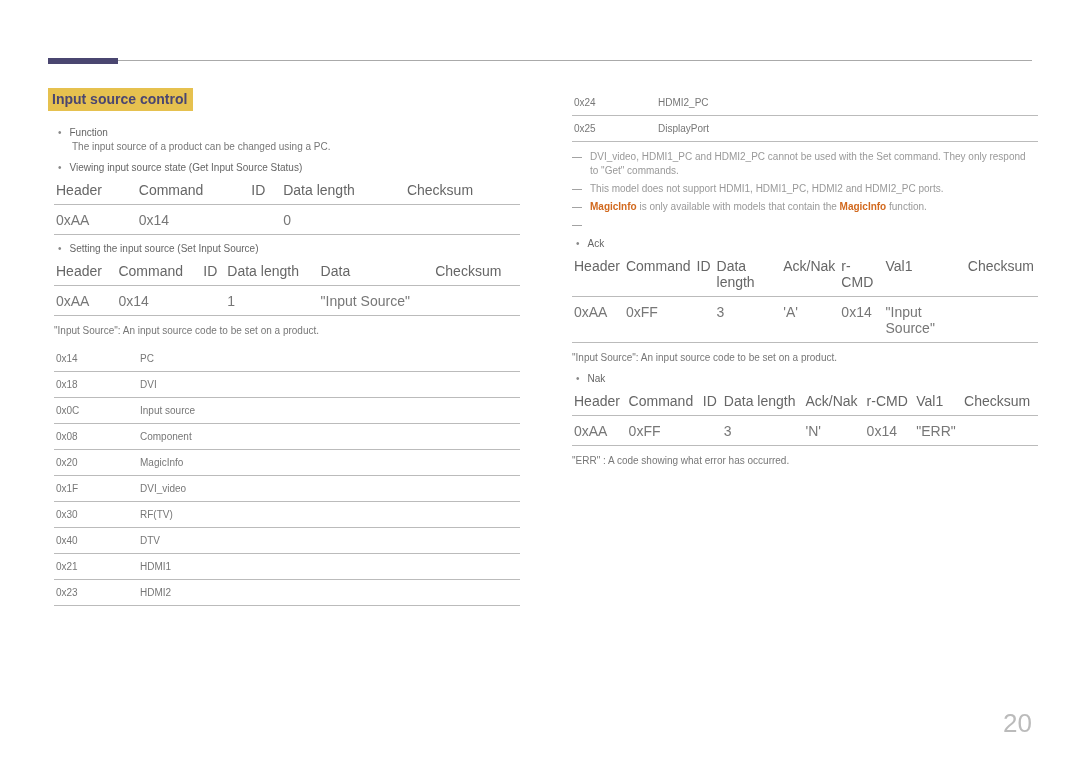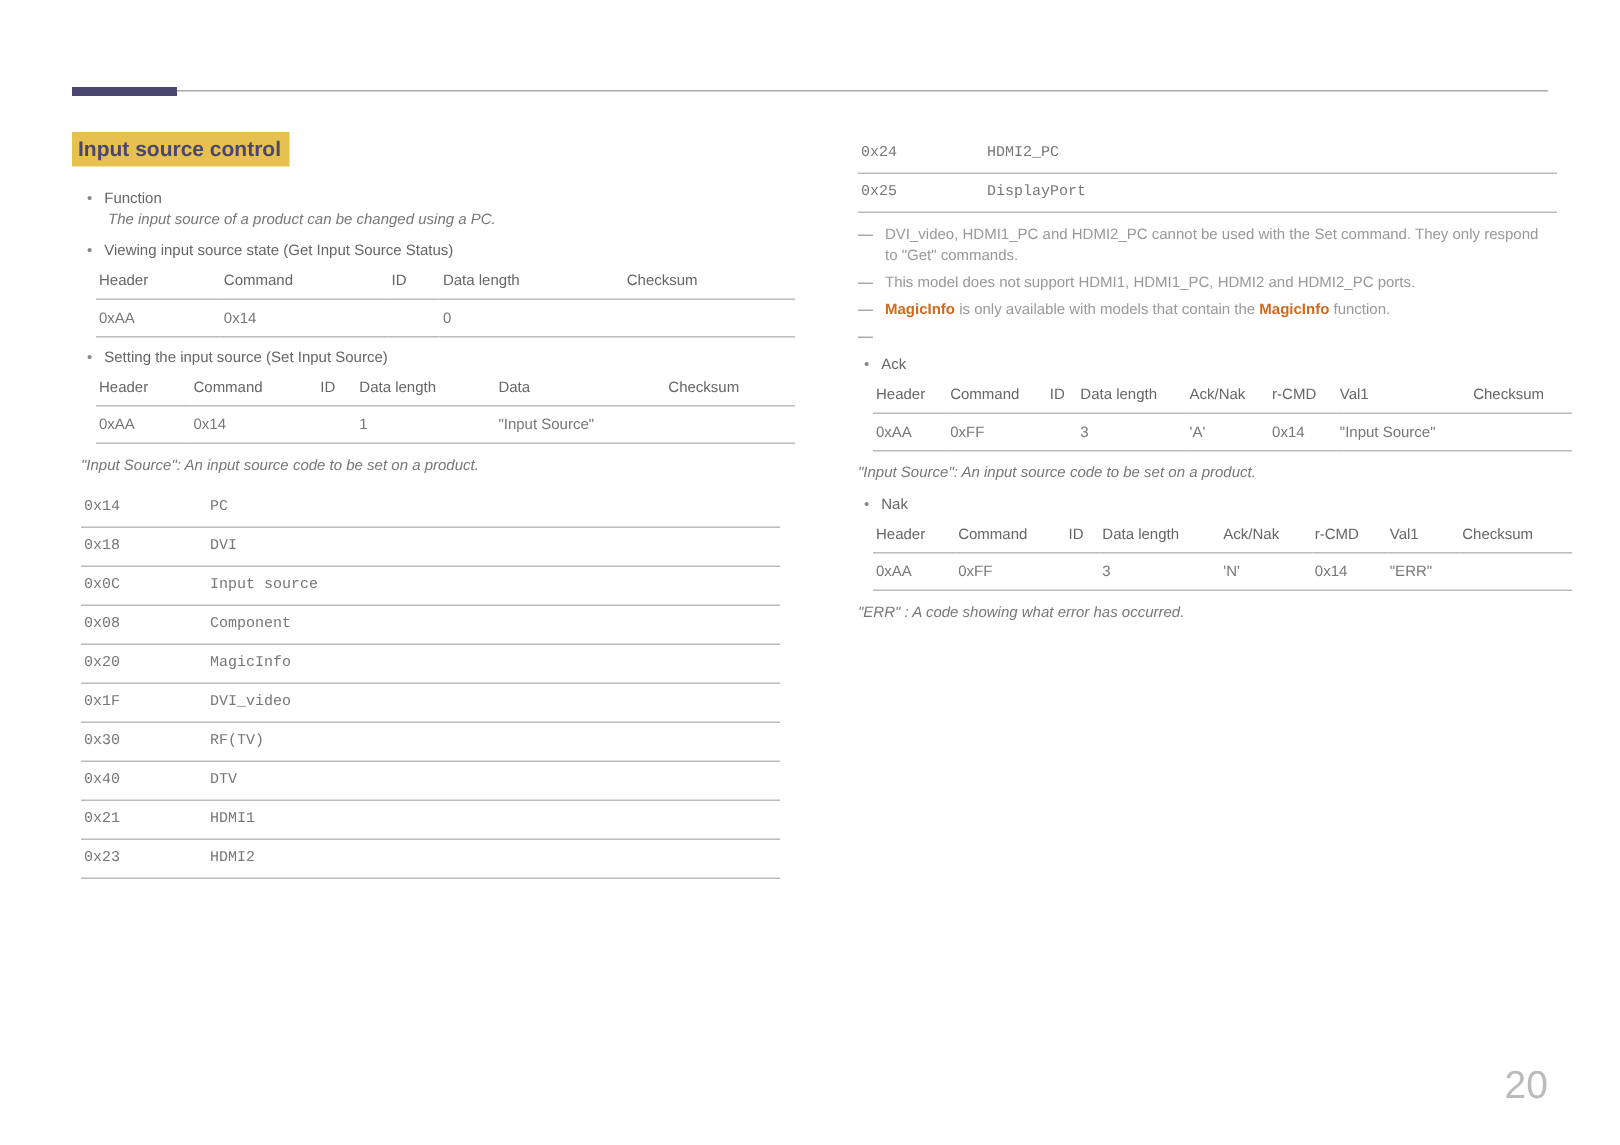--- a/index.html
+++ b/index.html
@@ -46,48 +46,46 @@
   color:#666;
 }
 .bullet-dot {
   color:#888; margin-right:8px;
 }
 .body-text {
   margin:2px 0 8px 24px;
   color:#777;
   font-size:10px;
   line-height:1.4;
-  font-style:italic;
 }
 table.tbl {
   width:100%;
   border-collapse:collapse;
-  margin:2px 0 8px 16px;
-  font-size:10px;
+  margin:2px 0 8px 6px;
+  font-size:14px;
   color:#777;
 }
 table.tbl th, table.tbl td {
   text-align:left;
   padding:7px 4px 6px 2px;
   border-bottom:1px solid #bbb;
   font-weight:normal;
   vertical-align:top;
 }
 table.tbl th { color:#666; }
 .codes {
   width:100%;
   border-collapse:collapse;
   margin:2px 0 8px 6px;
   font-size:10px;
   color:#777;
 }
 .codes td {
   padding:7px 4px 7px 2px;
   border-bottom:1px solid #bbb;
-  font-family:Liberation Mono, monospace;
 }
 .codes td:first-child { width:84px; }
 .dash-row {
   display:flex;
   align-items:flex-start;
   margin:4px 0 4px 6px;
   color:#999;
   line-height:1.4;
 }
 .dash-mark { color:#888; margin-right:8px; }

